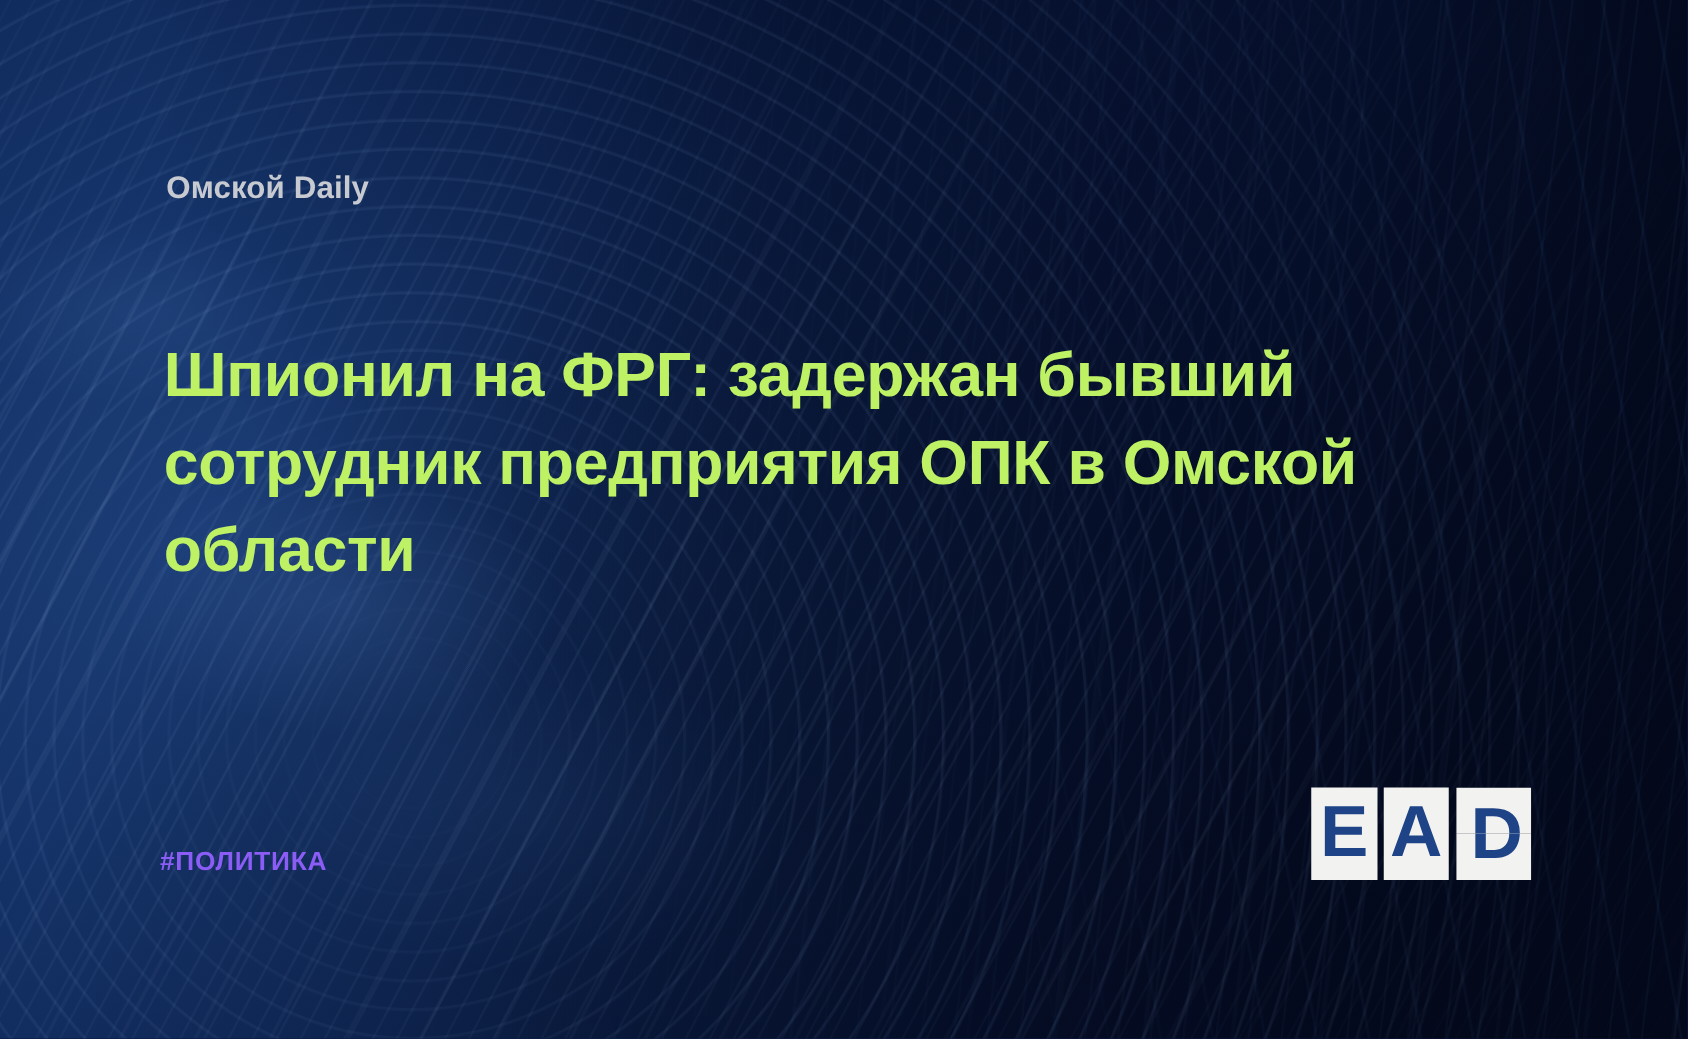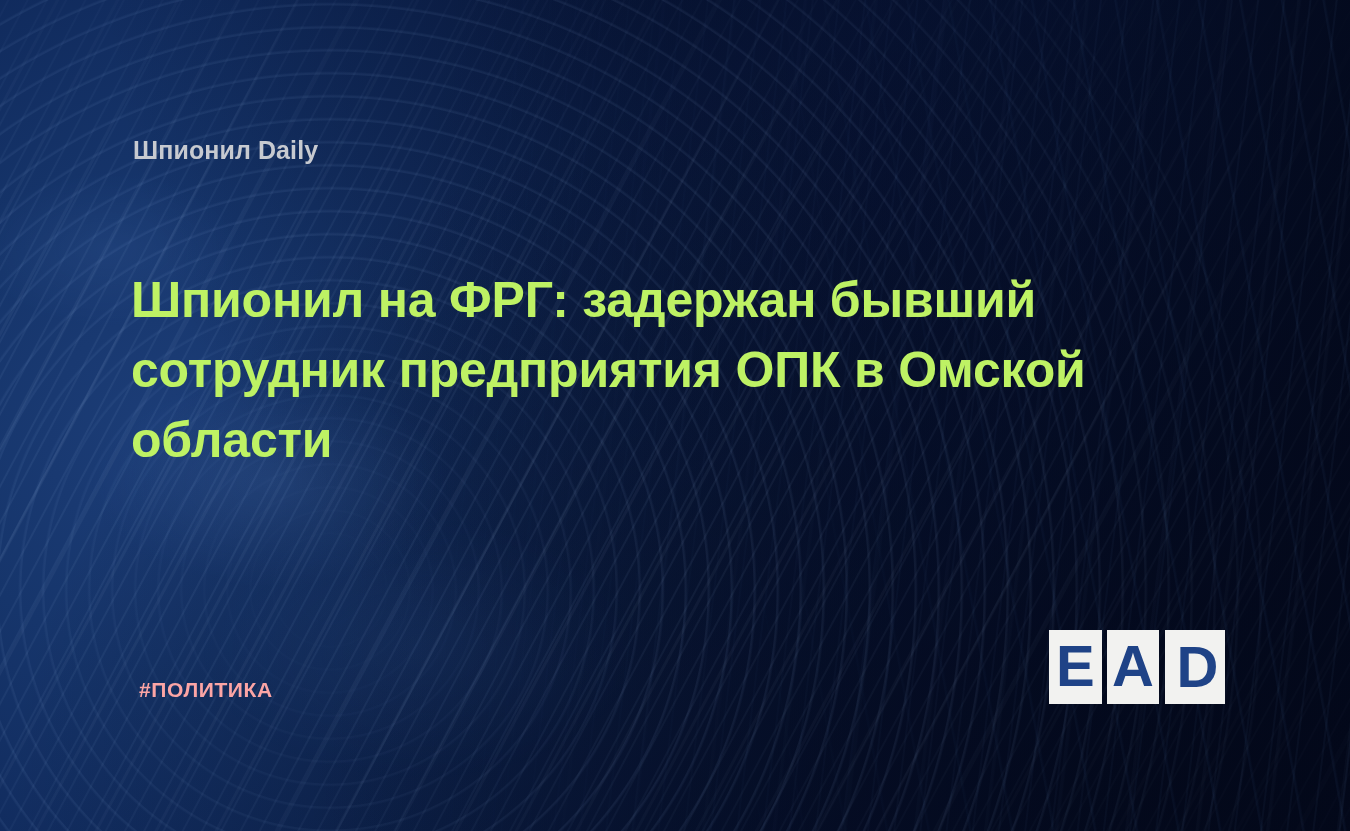--- a/index.html
+++ b/index.html
@@ -169,26 +169,26 @@
     margin: 0;
     font-size: 50px;
     font-weight: bold;
     line-height: 70px;
     letter-spacing: -0.2px;
     color: #bef264;
   }
 
   .hashtag {
     position: absolute;
-    left: 139px;
+    left: 128px;
     top: 678px;
     font-size: 21px;
     font-weight: bold;
     letter-spacing: 0.6px;
-    color: #fca5a5;
+    color: #8b5cf6;
     white-space: nowrap;
   }
 
   
 
   .logo {
     position: absolute;
     left: 1049px;
     top: 630px;
     width: 176px;
@@ -256,21 +256,21 @@
   <div class="bg-base"></div>
   <div class="bg-arcs"></div>
   <div class="bg-streaks"></div>
   <div class="bg-streaks2"></div>
   <div class="bg-verticals"></div>
   <div class="bg-glow"></div>
   <div class="bg-vignette"></div>
 
   <div class="content">
 
-    <div class="brand">Шпионил Daily</div>
+    <div class="brand">Омской Daily</div>
 
     <h1 class="headline">Шпионил на ФРГ: задержан бывший сотрудник предприятия ОПК в Омской области</h1>
 
     <div class="hashtag">#ПОЛИТИКА</div>
 
     <div class="logo">
 
       <div class="logo-tile">
         <span class="logo-letter">Е</span>
       </div>

